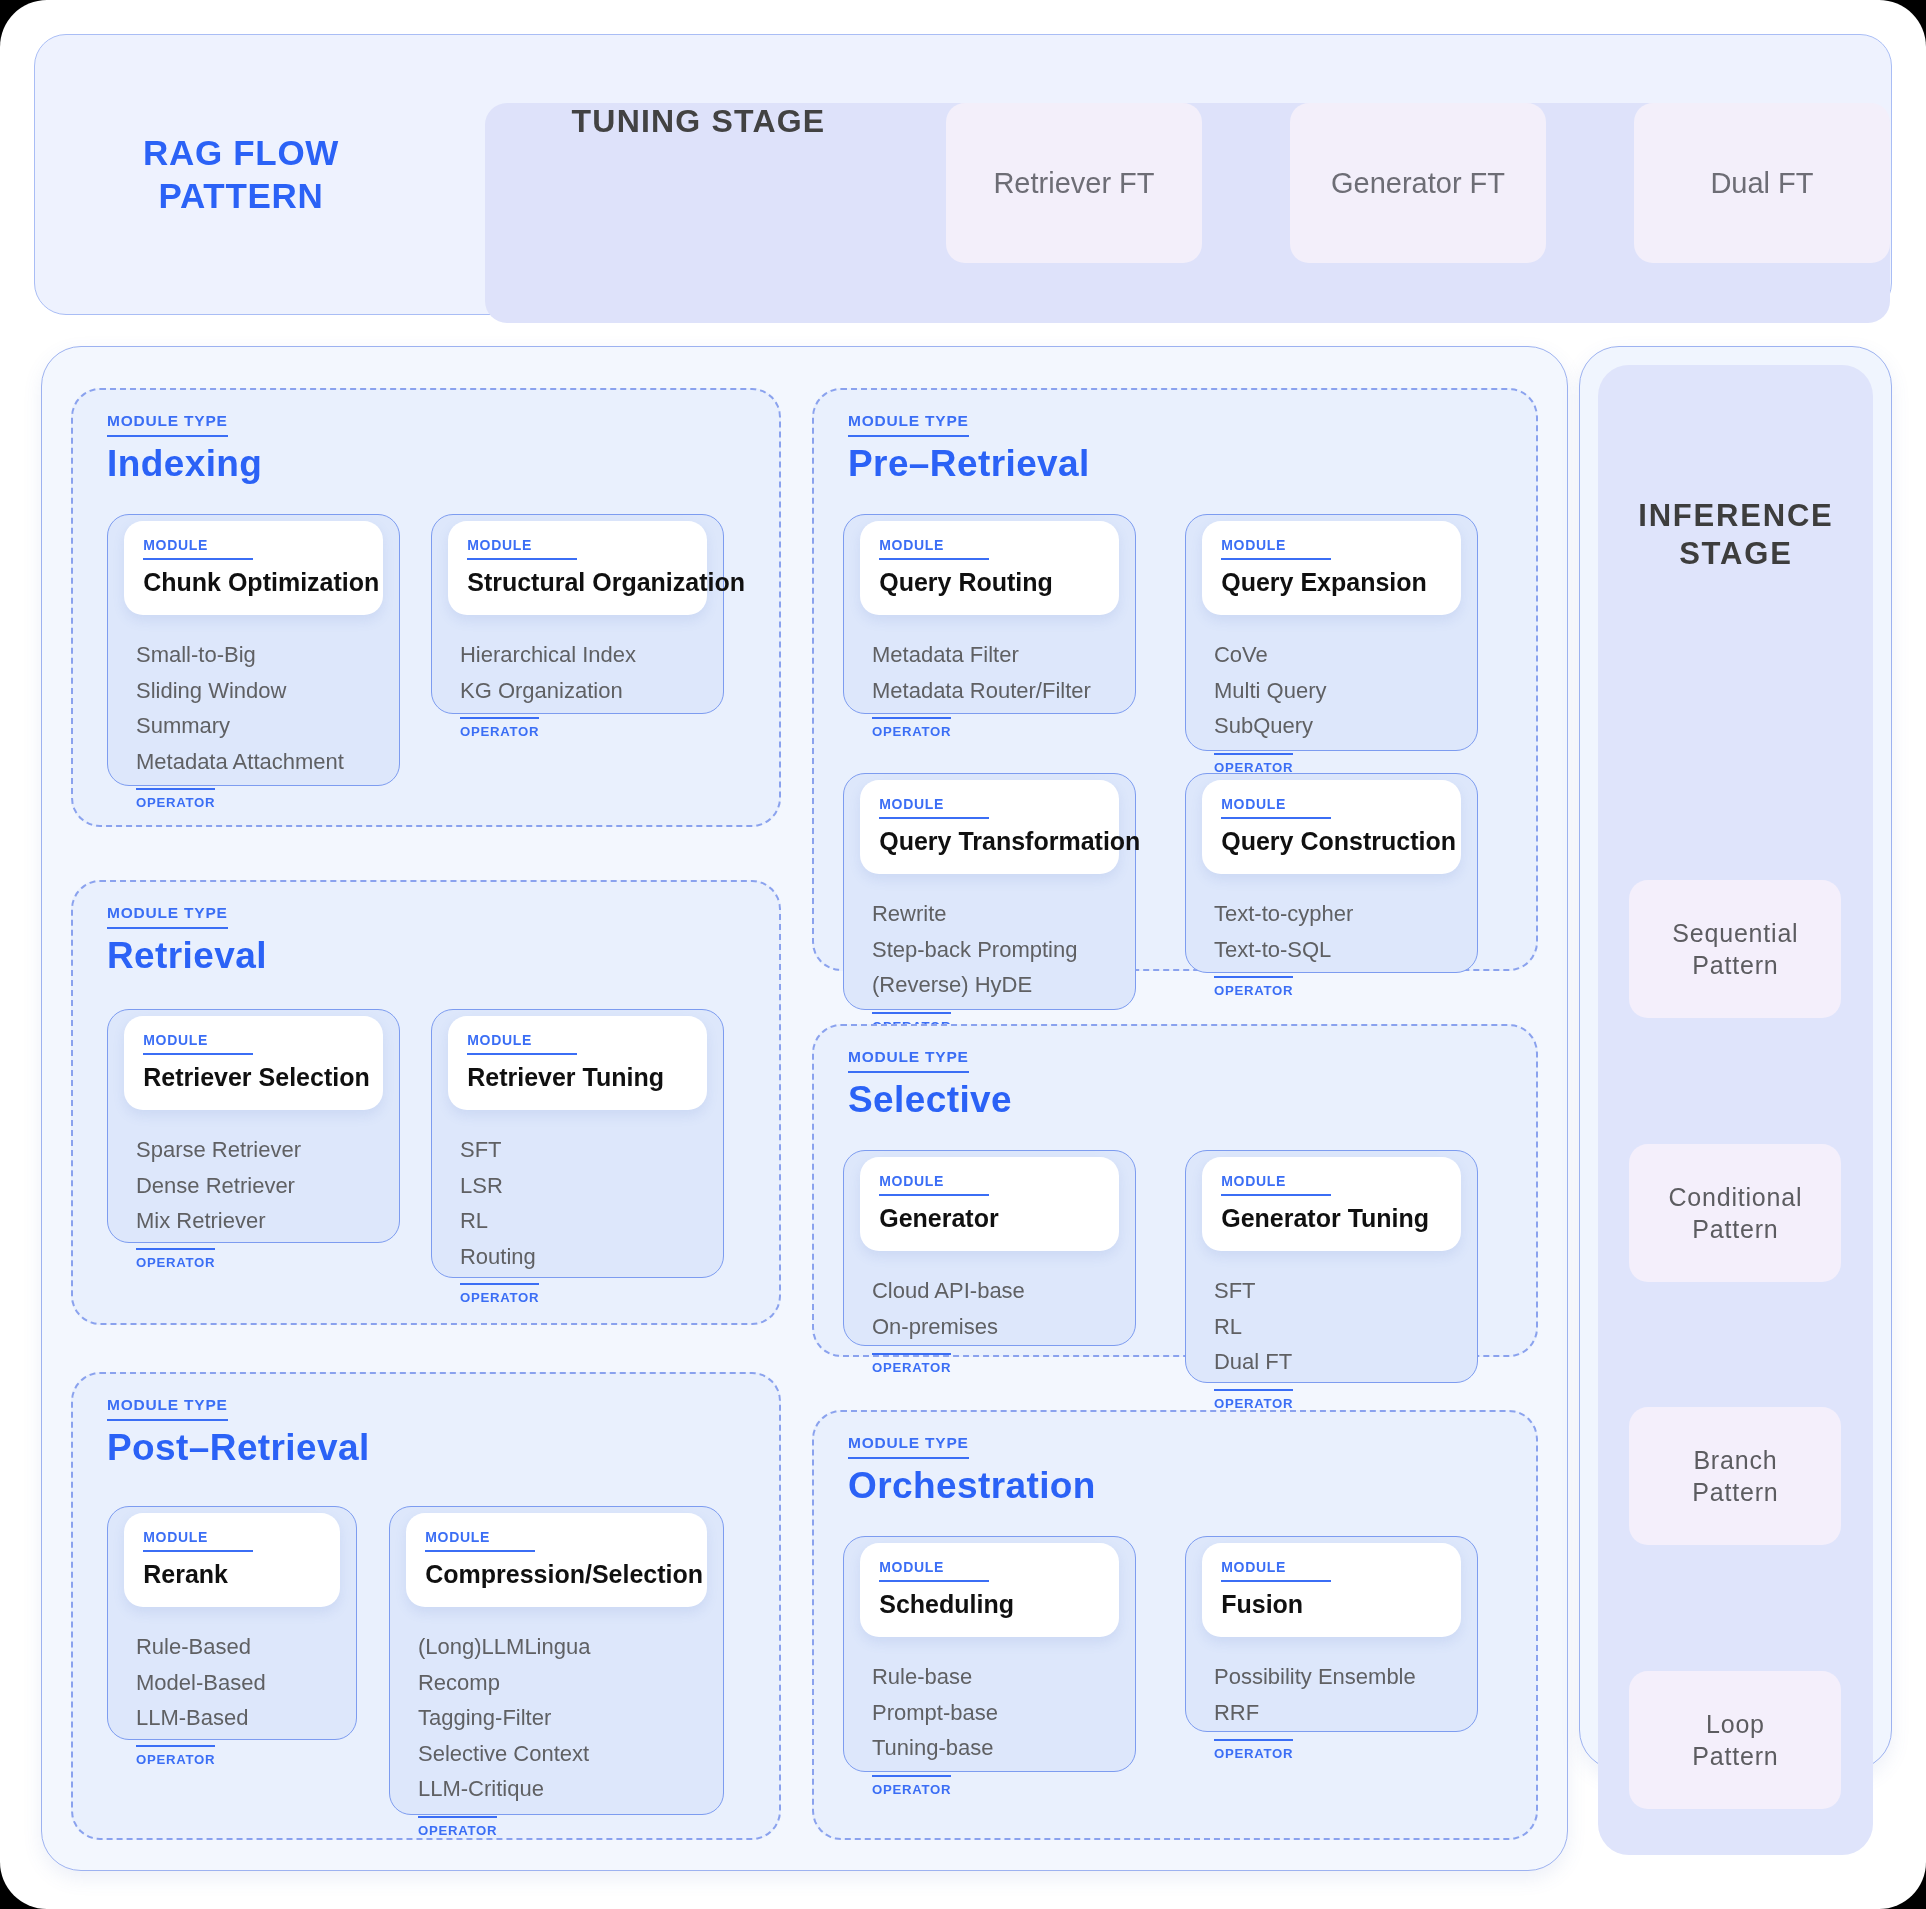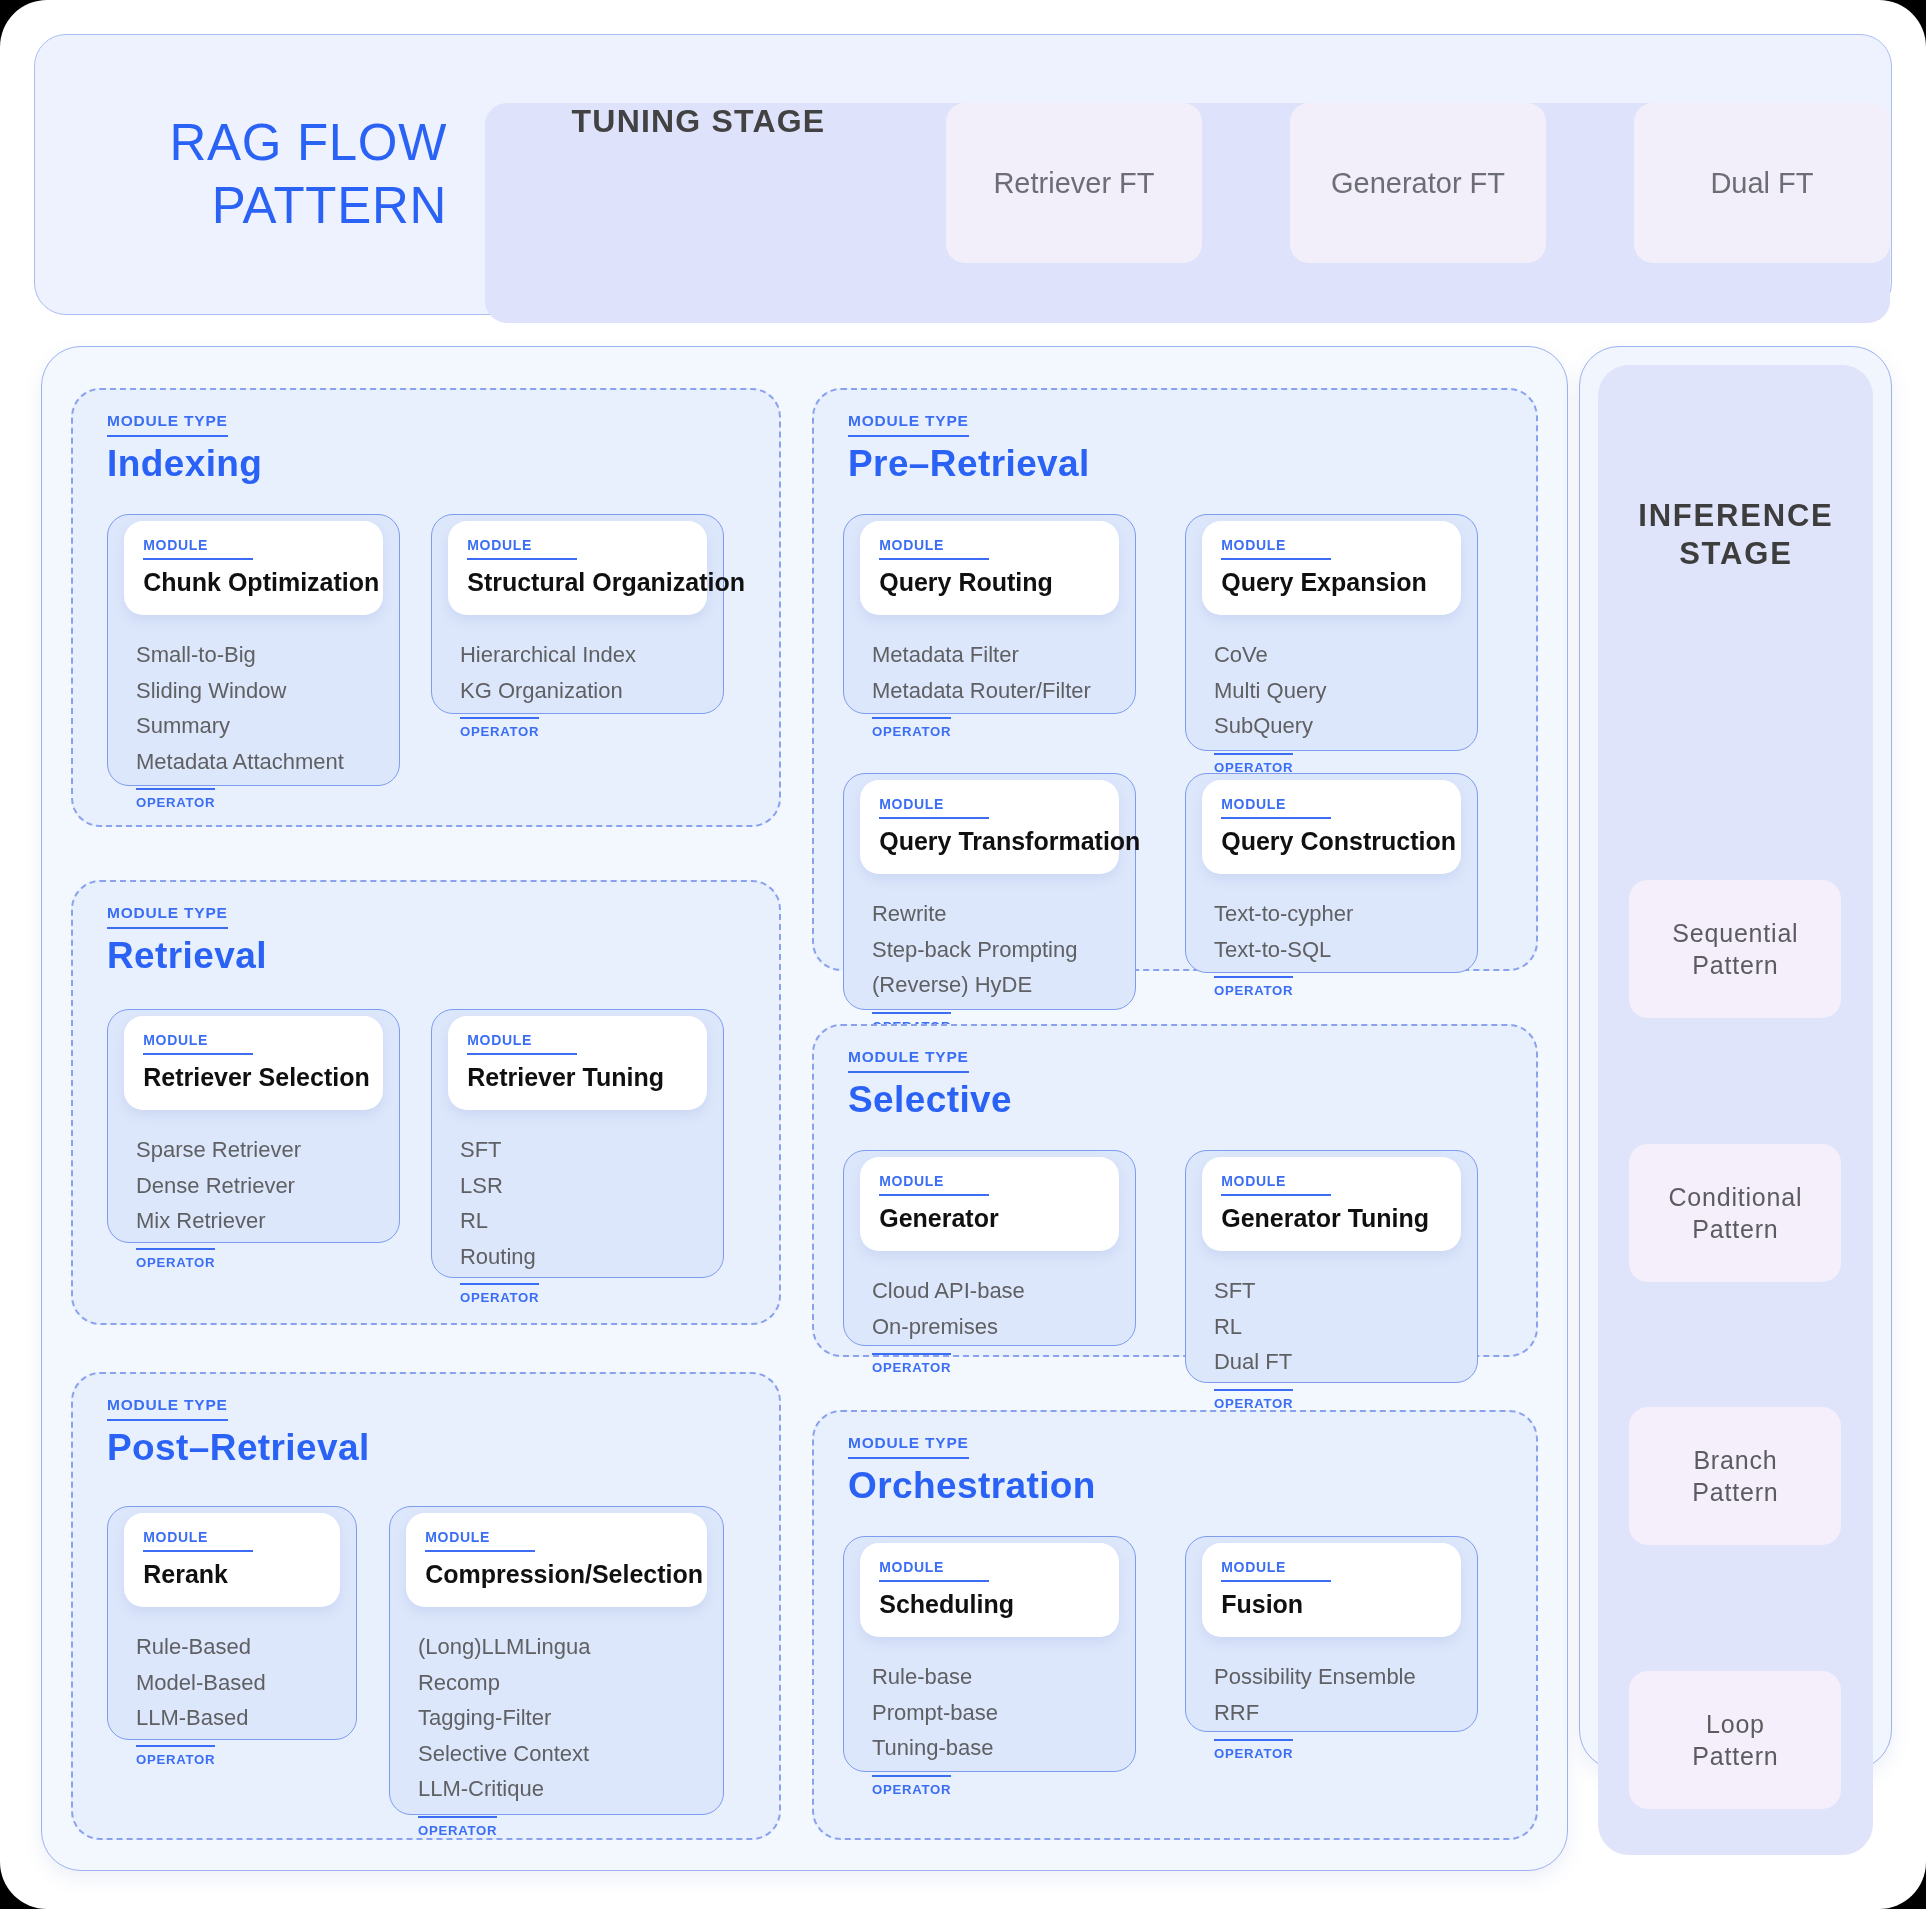--- a/index.html
+++ b/index.html
@@ -29,24 +29,24 @@
     height: 281px;
     background: #eef2fe;
     border: 1.5px solid #a9bdf5;
     border-radius: 32px;
     display: flex;
     align-items: center;
   }
 
   .brand-title {
     width: 412px;
-    text-align: right;
+    text-align: center;
     color: #2b62f6;
-    font-size: 51px;
-    font-weight: 400;
+    font-size: 35px;
+    font-weight: 700;
     line-height: 1.22;
     letter-spacing: 0.7px;
     white-space: pre-line;
   }
 
   .tuning-stage-bar {
     position: absolute;
     left: 450px;
     top: 68px;
     width: 1405px;

